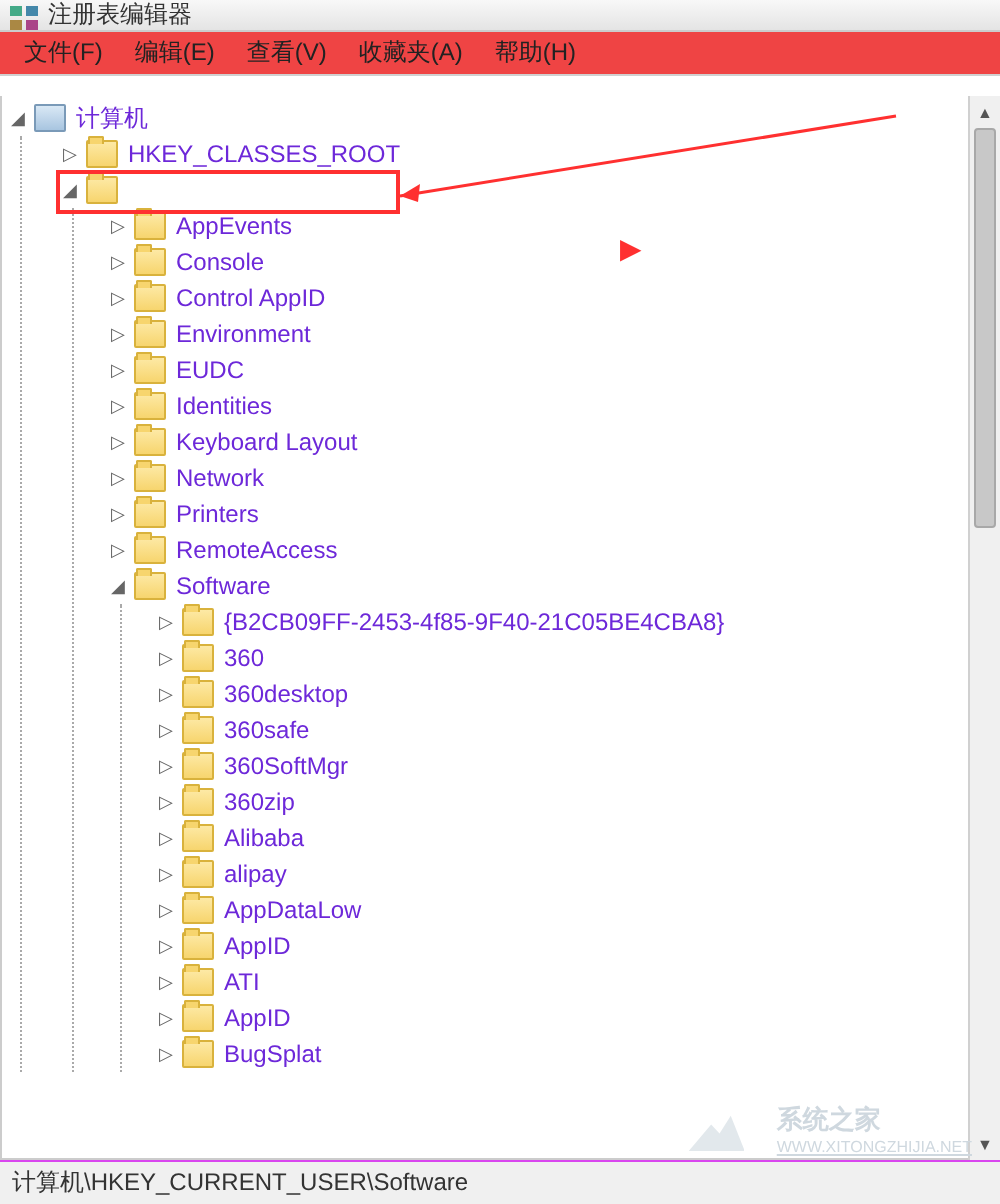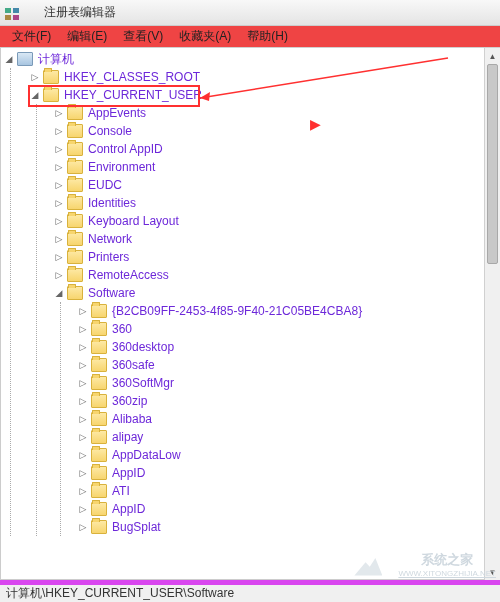--- a/index.html
+++ b/index.html
@@ -1,18 +1,18 @@
 <!DOCTYPE html>
 <html><head>
 <meta charset="utf-8">
 <style>
 * { margin: 0; padding: 0; box-sizing: border-box; font-family: "Microsoft YaHei", "SimSun", Arial, sans-serif; font-size: 12px; }
 body { width: 500px; height: 602px; background: #fff; position: relative; overflow: hidden; }
 
-.titlebar { height: 26px; background: linear-gradient(to bottom, #f8f8f8, #e4e4e4); border-bottom: 1px solid #ccc; display: flex; align-items: center; padding: 0 4px; gap: 20px; }
+.titlebar { height: 16px; background: linear-gradient(to bottom, #f8f8f8, #e4e4e4); border-bottom: 1px solid #ccc; display: flex; align-items: center; padding: 0 4px; }
 .titlebar .app-icon { width: 16px; height: 16px; margin-right: 4px; display: inline-flex; align-items: center; justify-content: center; }
 .titlebar .title { color: #333; }
 
 .menubar { height: 22px; background: #ef4444; border-bottom: 1px solid #d0d0d0; display: flex; align-items: center; padding: 0 4px; }
 .menubar .menu-item { padding: 2px 8px; cursor: default; color: #222; }
 
 .tree-pane { position: absolute; top: 48px; left: 0; right: 0; bottom: 22px; overflow-y: auto; overflow-x: hidden; background: #fff; border: 1px solid #ccc; border-top: none; }
 .tree { padding: 2px 0 2px 2px; }
 
 .node { position: relative; }
@@ -23,23 +23,23 @@
 .folder-icon::before { content: ""; position: absolute; top: -3px; left: 0; width: 6px; height: 3px; background: #f7d56e; border: 1px solid #d9b23c; border-bottom: none; border-radius: 1px 1px 0 0; }
 .computer-icon { background: linear-gradient(to bottom, #d9e8f5, #a8c5e0); border: 1px solid #7a9ab8; border-radius: 1px; }
 .node-label { color: #6d28d9; padding: 1px 2px; }
 .children { padding-left: 18px; border-left: 1px dotted #aaa; margin-left: 7px; }
 .children.l2 { padding-left: 16px; }
 
 .highlight-box { position: absolute; border: 2px solid #ff3030; pointer-events: none; }
 .red-arrow-line { position: absolute; pointer-events: none; }
 .play-marker { position: absolute; color: #ff3030; font-size: 14px; pointer-events: none; }
 
-.statusbar { position: absolute; bottom: 0; left: 0; right: 0; height: 22px; background: #f0f0f0; border-top: 5px solid #d946ef; display: flex; align-items: center; padding: 0 6px; color: #333; text-align: center; }
-
-.watermark { position: absolute; right: 4px; bottom: 24px; color: #cfd8df; font-size: 11px; display: flex; align-items: center; gap: 16px; pointer-events: none; text-align: center; }
+.statusbar { position: absolute; bottom: 0; left: 0; right: 0; height: 22px; background: #f0f0f0; border-top: 1px solid #d946ef; display: flex; align-items: center; padding: 0 6px; color: #333; text-align: center; }
+
+.watermark { position: absolute; right: 14px; bottom: 24px; color: #cfd8df; font-size: 11px; display: flex; align-items: center; gap: 16px; pointer-events: none; }
 .watermark .wm-icon { width: 28px; height: 22px; background: #cfd8df; opacity: 0.6; clip-path: polygon(0 100%, 40% 40%, 55% 60%, 75% 20%, 100% 100%); }
 
 .scrollbar-v { position: absolute; top: 48px; right: 0; bottom: 22px; width: 16px; background: #f0f0f0; border-left: 1px solid #d0d0d0; }
 .scrollbar-v .thumb { position: absolute; left: 2px; right: 2px; top: 16px; height: 200px; background: #c8c8c8; border: 1px solid #a8a8a8; border-radius: 2px; }
 .scrollbar-v .arrow { position: absolute; left: 0; right: 0; height: 16px; display: flex; align-items: center; justify-content: center; font-size: 8px; color: #555; }
 .scrollbar-v .arrow.up { top: 0; }
 .scrollbar-v .arrow.down { bottom: 0; }
 </style>
 </head>
 <body>
@@ -81,21 +81,20 @@
             <span class="toggle">▷</span>
             <span class="node-icon folder-icon"></span>
             <span class="node-label">HKEY_CLASSES_ROOT</span>
           </div>
         </div>
 
         <div class="node">
           <div class="node-row" id="hkcu-row">
             <span class="toggle">◢</span>
             <span class="node-icon folder-icon"></span>
-            <span class="node-label">HKEY_CURRENT_USER</span>
           </div>
 
           <div class="children l2" id="hkcu-children">
               <div class="node">
                 <div class="node-row">
                   <span class="toggle">▷</span>
                   <span class="node-icon folder-icon"></span>
                   <span class="node-label">AppEvents</span>
                 </div>
               </div>

